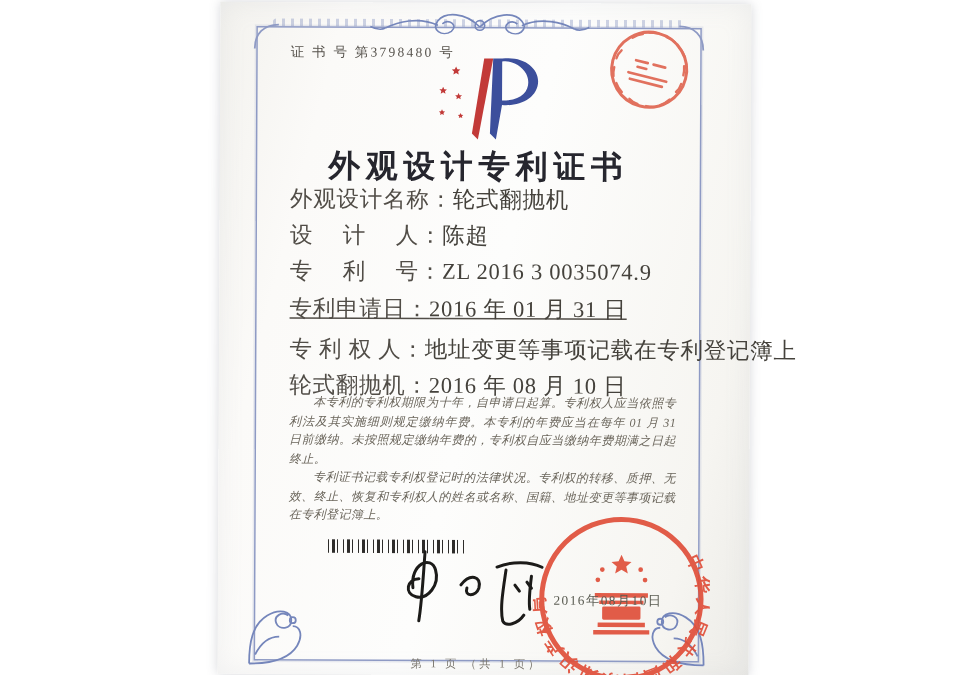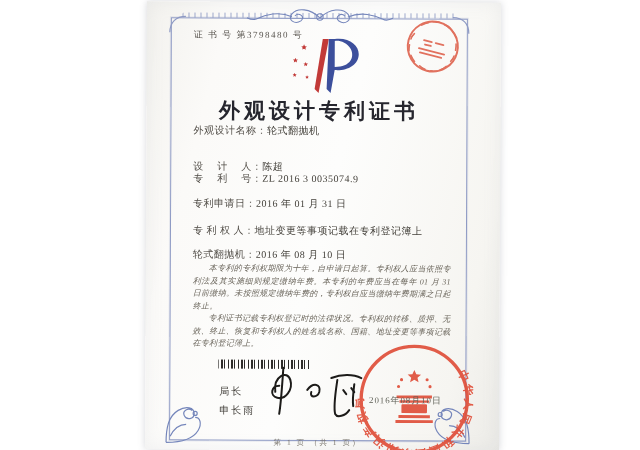--- a/index.html
+++ b/index.html
@@ -38,23 +38,23 @@
   .cert-number {
     position:absolute; left:23px; top:11px;
     font-size:9px; letter-spacing:1.5px; color:#56524c;
   }
   .logo-wrap { position:absolute; left:0; right:0; top:19px; display:flex; justify-content:center; }
   .cert-title {
     position:absolute; left:0; right:0; top:79px; text-align:center;
     font-size:21px; font-weight:700; letter-spacing:4px; color:#26262e;
   }
   .fields { position:absolute; left:23px; right:14px; top:106px; }
-  .field-row { position:absolute; left:0; font-size:10px; letter-spacing:.5px; color:#514d47; white-space:nowrap; }
+  .field-row { position:absolute; left:0; font-size:15px; letter-spacing:.5px; color:#514d47; white-space:nowrap; }
   .field-row .val { color:#45423c; }
-  .f0 { top:0px; } .f1 { top:36px; } .f2 { top:48px;text-align:right; } .f3 { top:73px; } .f4 { top:100px; } .f5 { top:124px; }
+  .f0 { top:0px; } .f1 { top:24px; } .f2 { top:48px;text-align:right; } .f3 { top:73px;text-decoration:underline; } .f4 { top:100px; } .f5 { top:124px; }
   .body-text {
     position:absolute; left:23px; right:16px; top:245px;
     font-size:8px; line-height:12.5px; color:#6b665c;
     text-align:justify; letter-spacing:.3px; font-style:italic;
   }
   .body-text p { text-indent:2em; }
   
   .barcode {
     position:absolute; left:49px; top:342px; width:92px; height:9px;
     background:repeating-linear-gradient(90deg,#2e2c2a 0 1px, transparent 1px 3px, #2e2c2a 3px 5px, transparent 5px 6px, #2e2c2a 6px 7px, transparent 7px 10px);
@@ -143,24 +143,20 @@
         <div class="field-row f5"><span>轮式翻抛机：</span><span class="val">2016 年 08 月 10 日</span></div>
       </div>
 
       <div class="body-text">
         <p>本专利的专利权期限为十年，自申请日起算。专利权人应当依照专利法及其实施细则规定缴纳年费。本专利的年费应当在每年 01 月 31 日前缴纳。未按照规定缴纳年费的，专利权自应当缴纳年费期满之日起终止。</p>
         <p>专利证书记载专利权登记时的法律状况。专利权的转移、质押、无效、终止、恢复和专利权人的姓名或名称、国籍、地址变更等事项记载在专利登记簿上。</p>
       </div>
 
       <div class="barcode"></div>
 
-      <div class="director">
-        <div>局长</div>
-        <div>申长雨</div>
-      </div>
 
       <svg class="signature" width="112" height="60" viewBox="0 0 112 60">
         <g fill="none" stroke="#1c1b19" stroke-width="2" stroke-linecap="round">
           <path d="M18 30 C16 14 30 8 33 18 C36 28 28 38 20 36 C12 34 14 24 22 24"></path>
           <path d="M26 6 C25 20 24 40 22 52"></path>
           <path d="M50 28 C56 20 64 22 62 30 C60 36 52 36 54 30"></path>
           <path d="M74 16 C84 12 96 12 104 16"></path>
           <path d="M80 18 C78 32 76 44 78 52 C80 56 88 54 92 48"></path>
           <path d="M97 22 C96 30 95 38 96 44"></path>
           <path d="M86 28 l3 4 M94 26 l3 4"></path>

